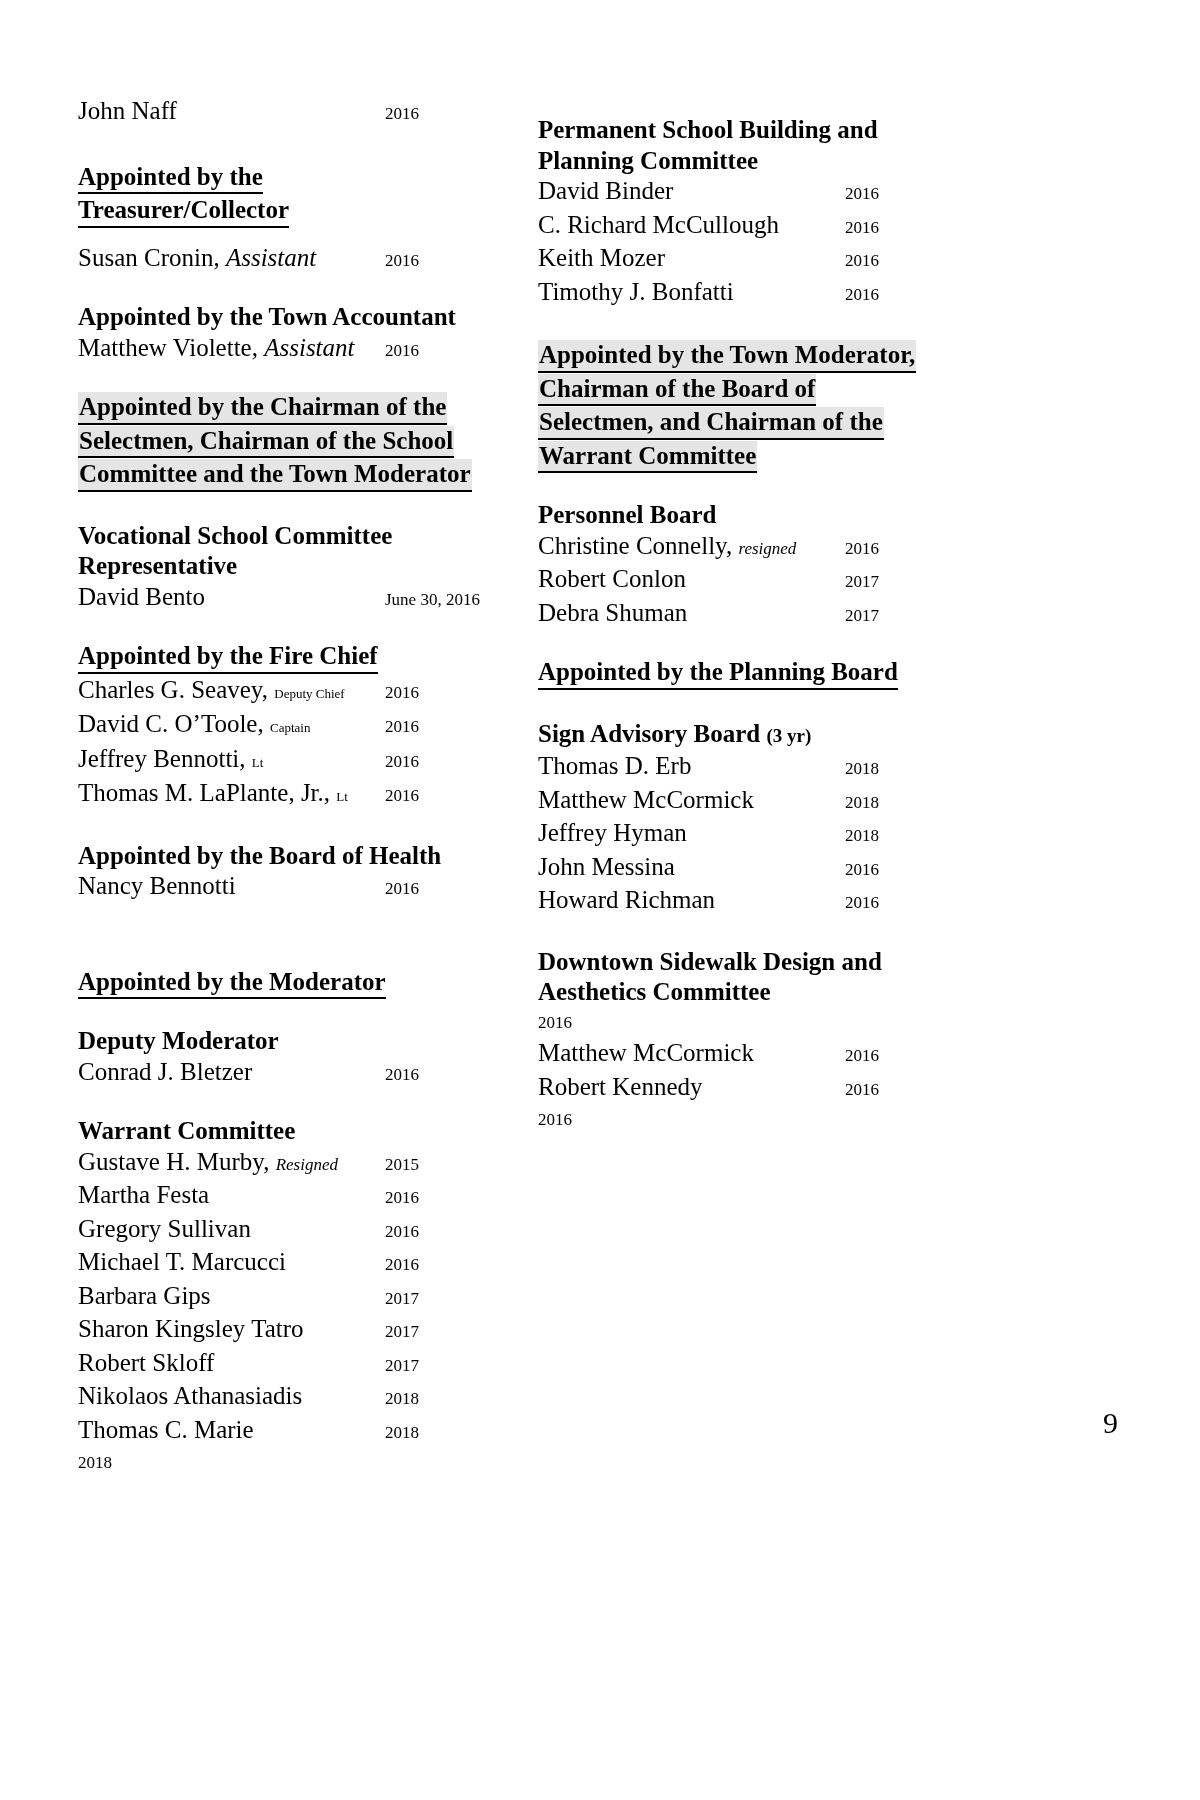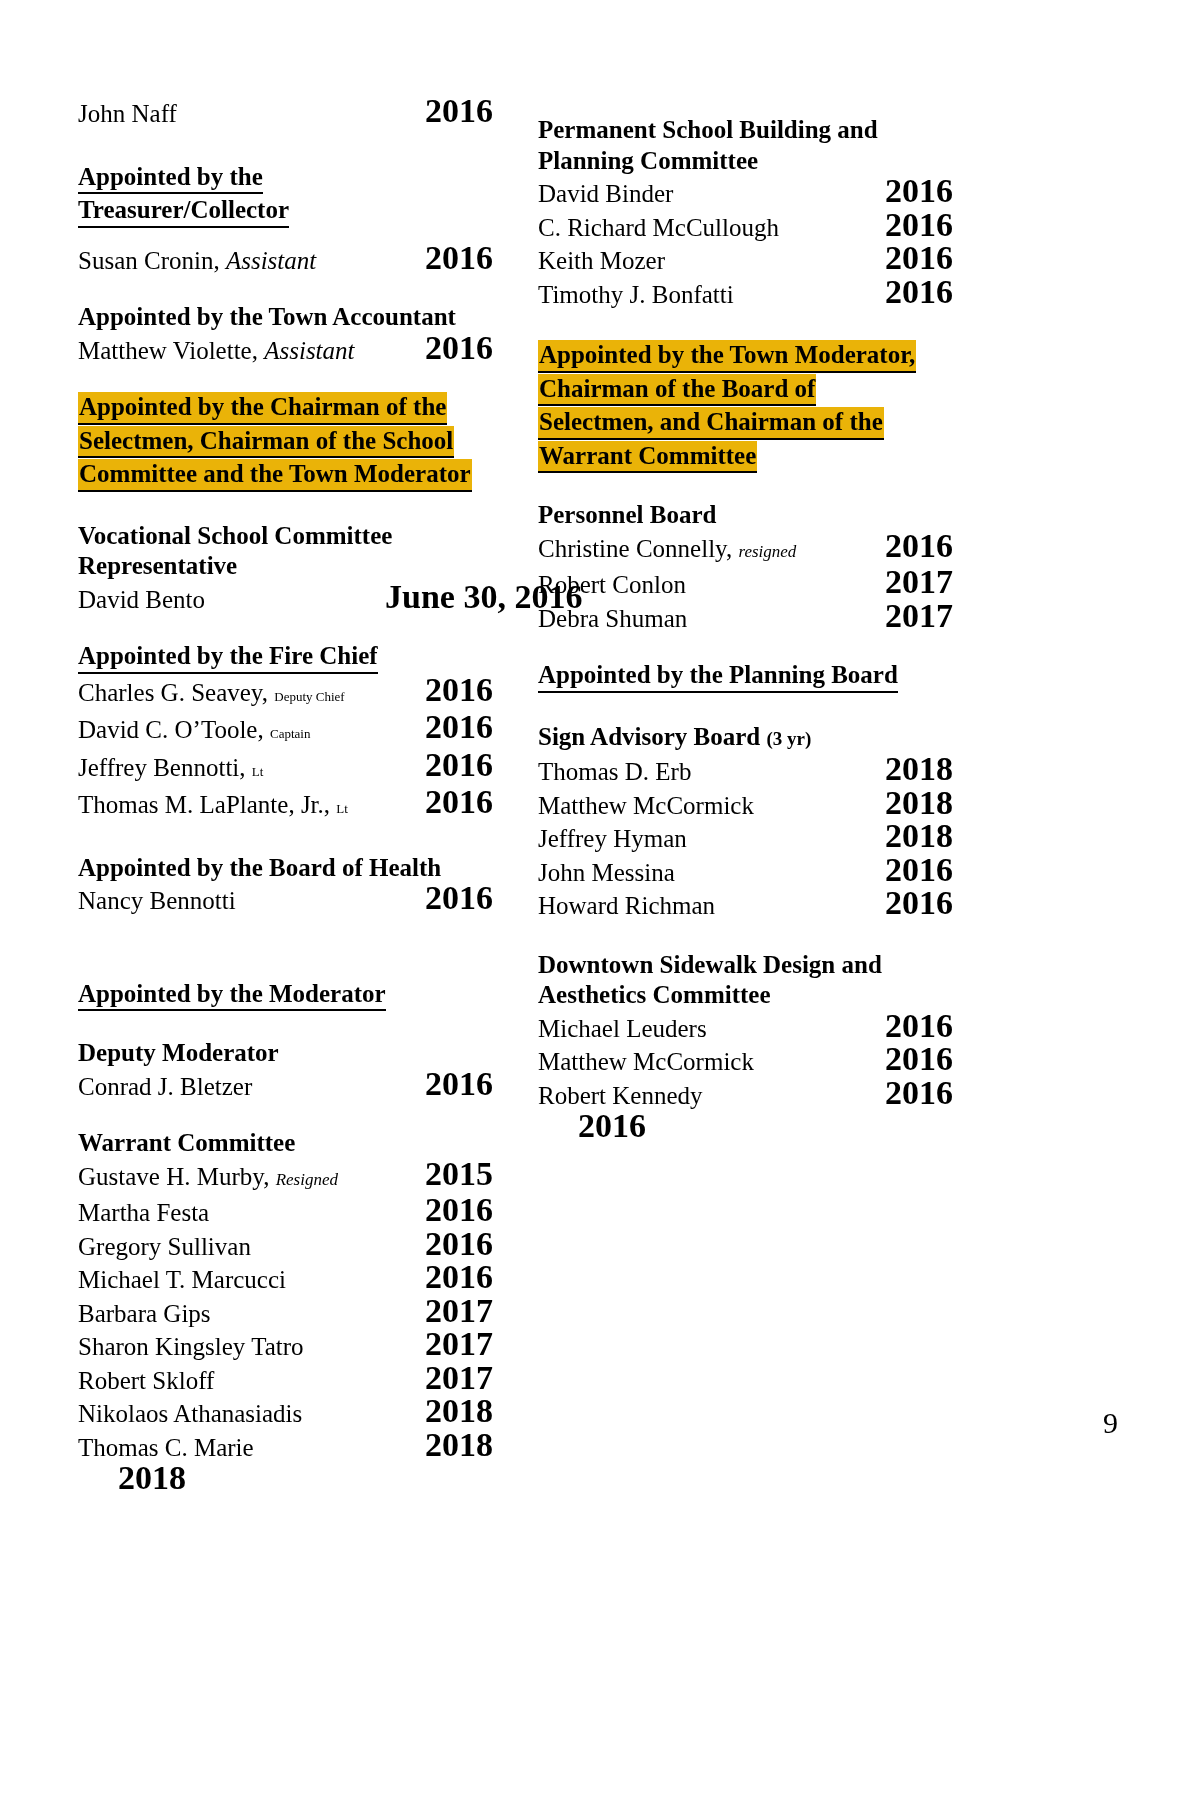--- a/index.html
+++ b/index.html
@@ -38,23 +38,22 @@
     font-size: 25px;
     line-height: 30.5px;
     white-space: nowrap;
   }
   .row .nm {
     flex: 1 1 auto;
     min-width: 0;
   }
   .row .yr {
     flex: 0 0 auto;
-    text-align: right;
-    font-size: 34px;
-    font-weight: bold;
+    text-align: left;
+    font-size: 17px;
   }
   .col-left  .row .yr { width: 108px; }
   .col-right .row .yr { width: 108px; }
 
   
   .hdr {
     font-weight: bold;
     font-size: 25px;
     line-height: 30.5px;
     white-space: nowrap;
@@ -66,21 +65,21 @@
     white-space: nowrap;
     display: inline-block;
     border-bottom: 2.5px solid #000;
     padding-bottom: 0px;
   }
   .hdr-line { line-height: 30.5px; }
 
   
   .hl-block { line-height: 30.5px; }
   .hl {
-    background: #eab308;
+    background: #e5e5e5;
     font-weight: bold;
     font-size: 25px;
     display: inline-block;
     border-bottom: 2.5px solid #000;
     white-space: nowrap;
     padding: 0 1px;
   }
 
   
   .ital     { font-style: italic; }
@@ -270,21 +269,20 @@
         <div class="yr">2016</div>
       </div>
       <div class="row">
         <div class="nm"><span>Howard Richman</span></div>
         <div class="yr">2016</div>
       </div>
       <div style="height: 28px;"></div>
       <div class="hdr"><span>Downtown Sidewalk Design and</span></div>
       <div class="hdr"><span>Aesthetics Committee</span></div>
       <div class="row">
-        <div class="nm"><span>Michael Leuders</span></div>
         <div class="yr">2016</div>
       </div>
       <div class="row">
         <div class="nm"><span>Matthew McCormick</span></div>
         <div class="yr">2016</div>
       </div>
       <div class="row">
         <div class="nm"><span>Robert Kennedy</span></div>
         <div class="yr">2016</div>
       </div>

